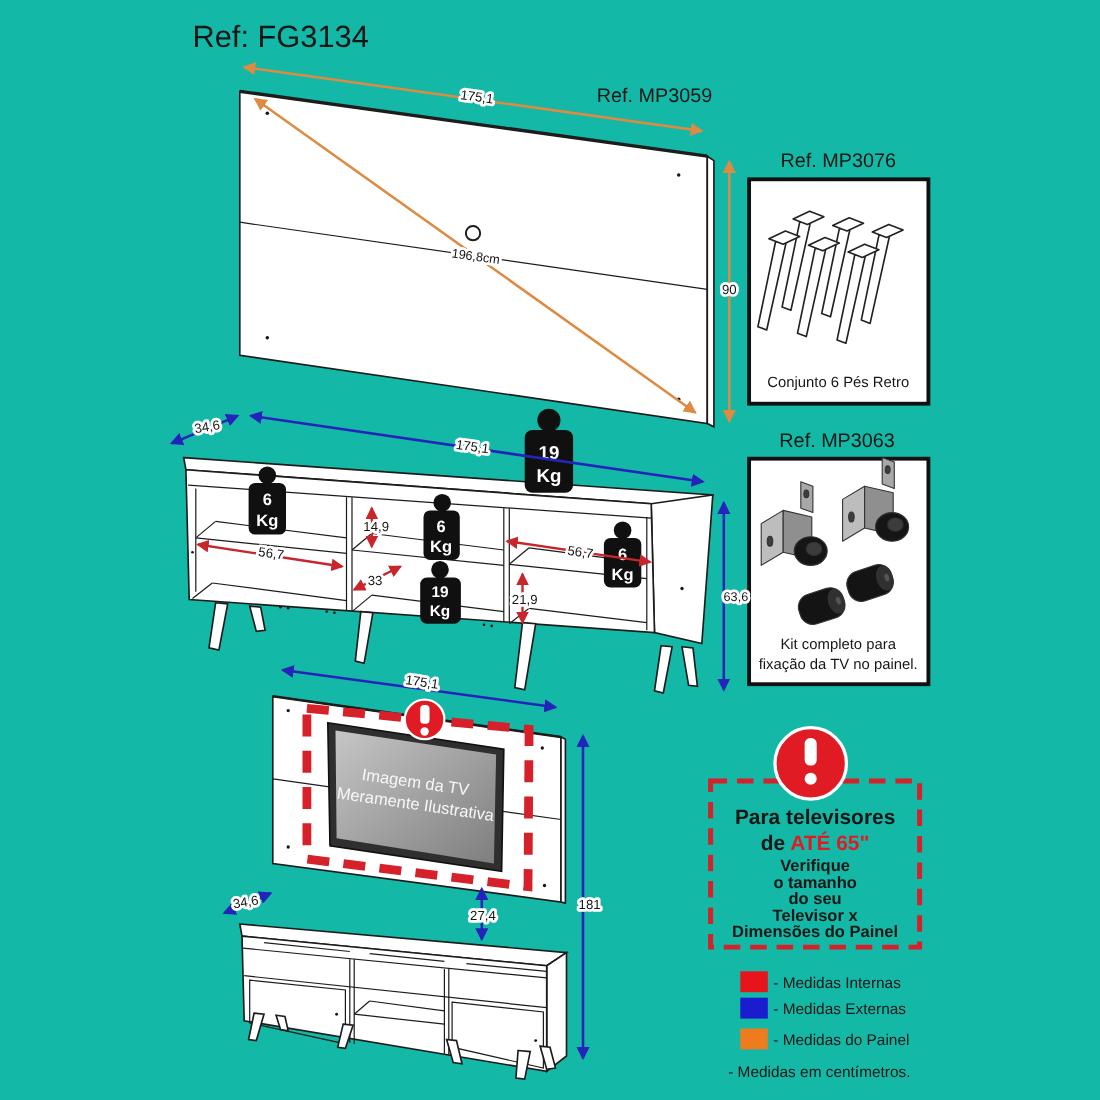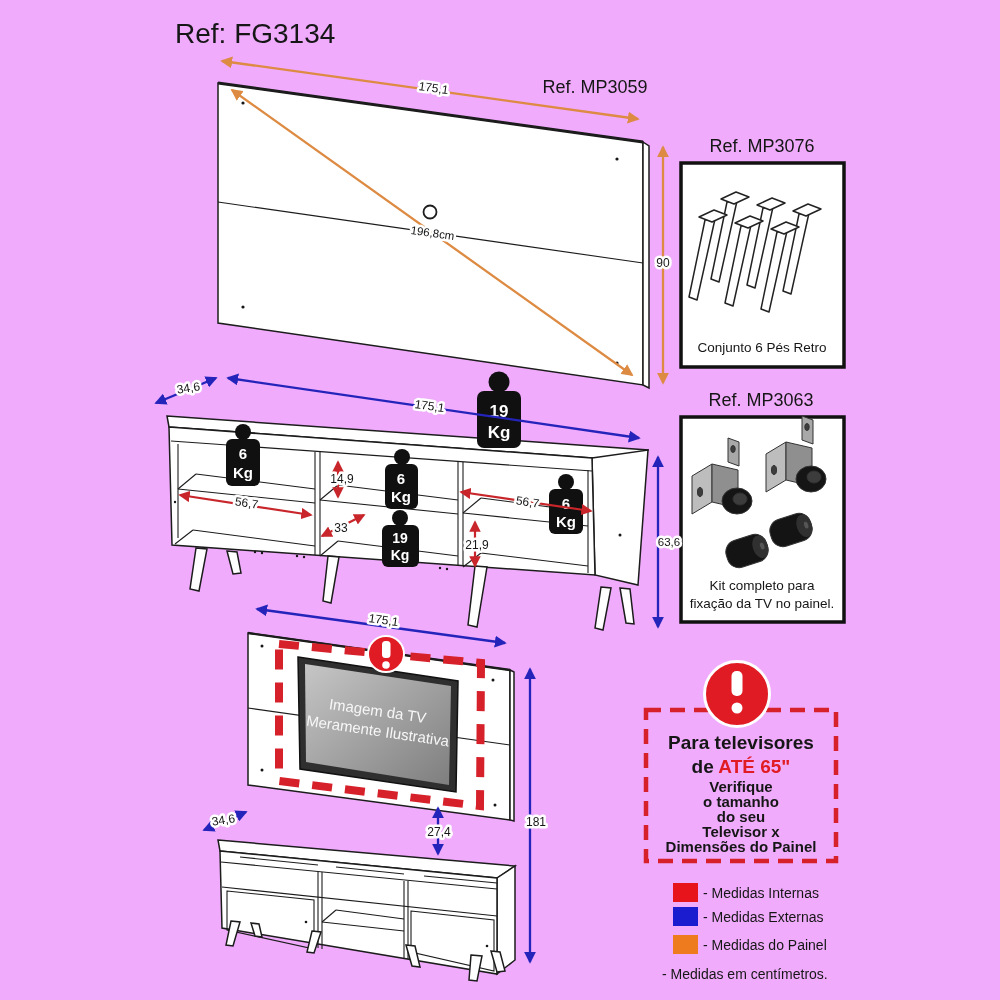--- a/index.html
+++ b/index.html
@@ -1,16 +1,16 @@
 <!DOCTYPE html>
 <html><head>
 <meta charset="utf-8">
 <style>
   html,body{margin:0;padding:0;background:#ffffff;}
-  .stage{width:1000px;height:1000px;position:relative;background:#f0abfc;font-family:"Liberation Sans",sans-serif;}
+  .stage{width:1000px;height:1000px;position:relative;background:#14b8a6;font-family:"Liberation Sans",sans-serif;}
   svg{display:block;}
   text{font-family:"Liberation Sans",sans-serif;fill:#161616;}
   .t-title{font-size:28px;}
   .t-ref{font-size:18px;text-anchor:middle;}
   .t-cap{font-size:13.5px;text-anchor:middle;}
   .dim{font-size:12px;text-anchor:middle;paint-order:stroke;stroke:#ffffff;stroke-width:5px;stroke-linejoin:round;fill:#161616;}
   .dim-sm{font-size:11.5px;}
   .wt{fill:#ffffff;font-weight:bold;text-anchor:middle;}
   .wt-lg{font-size:17px;}
   .wt-md{font-size:15px;}

